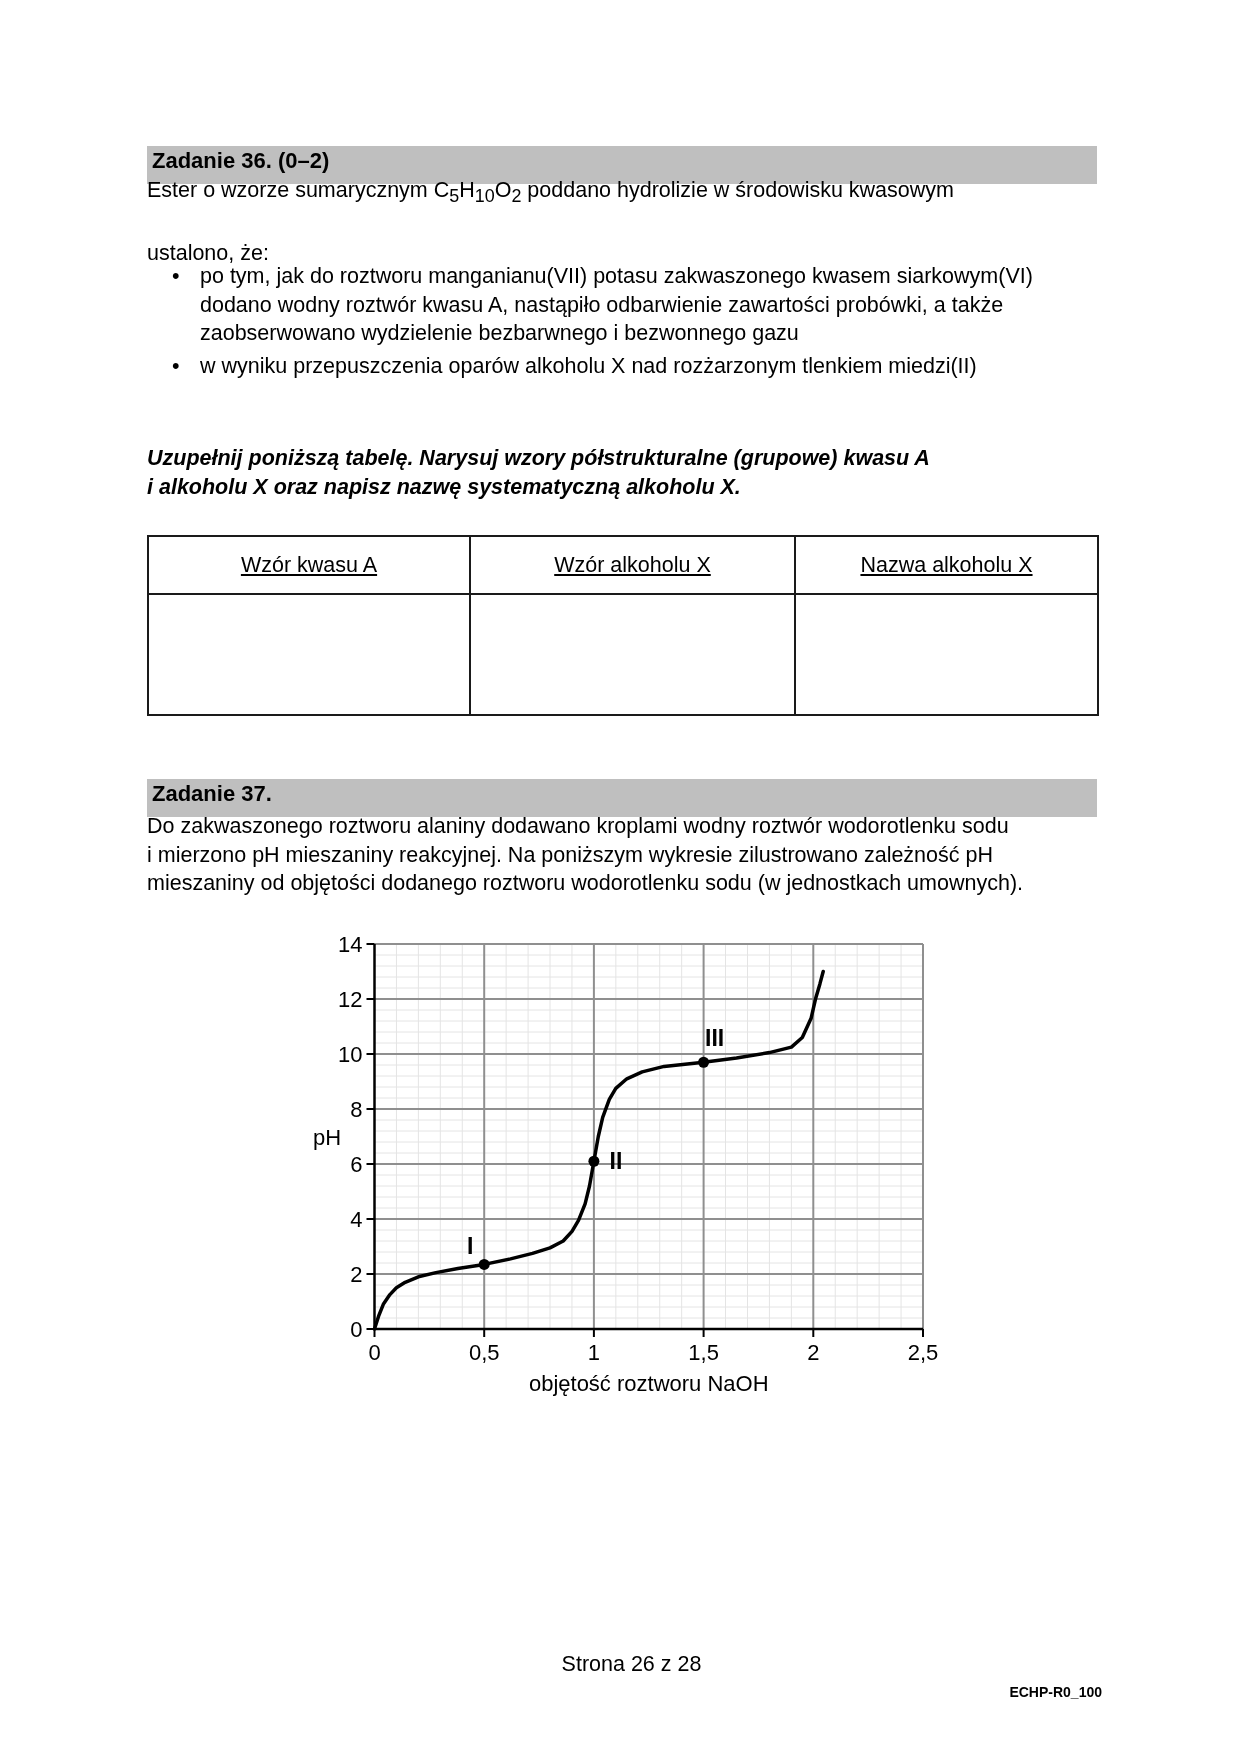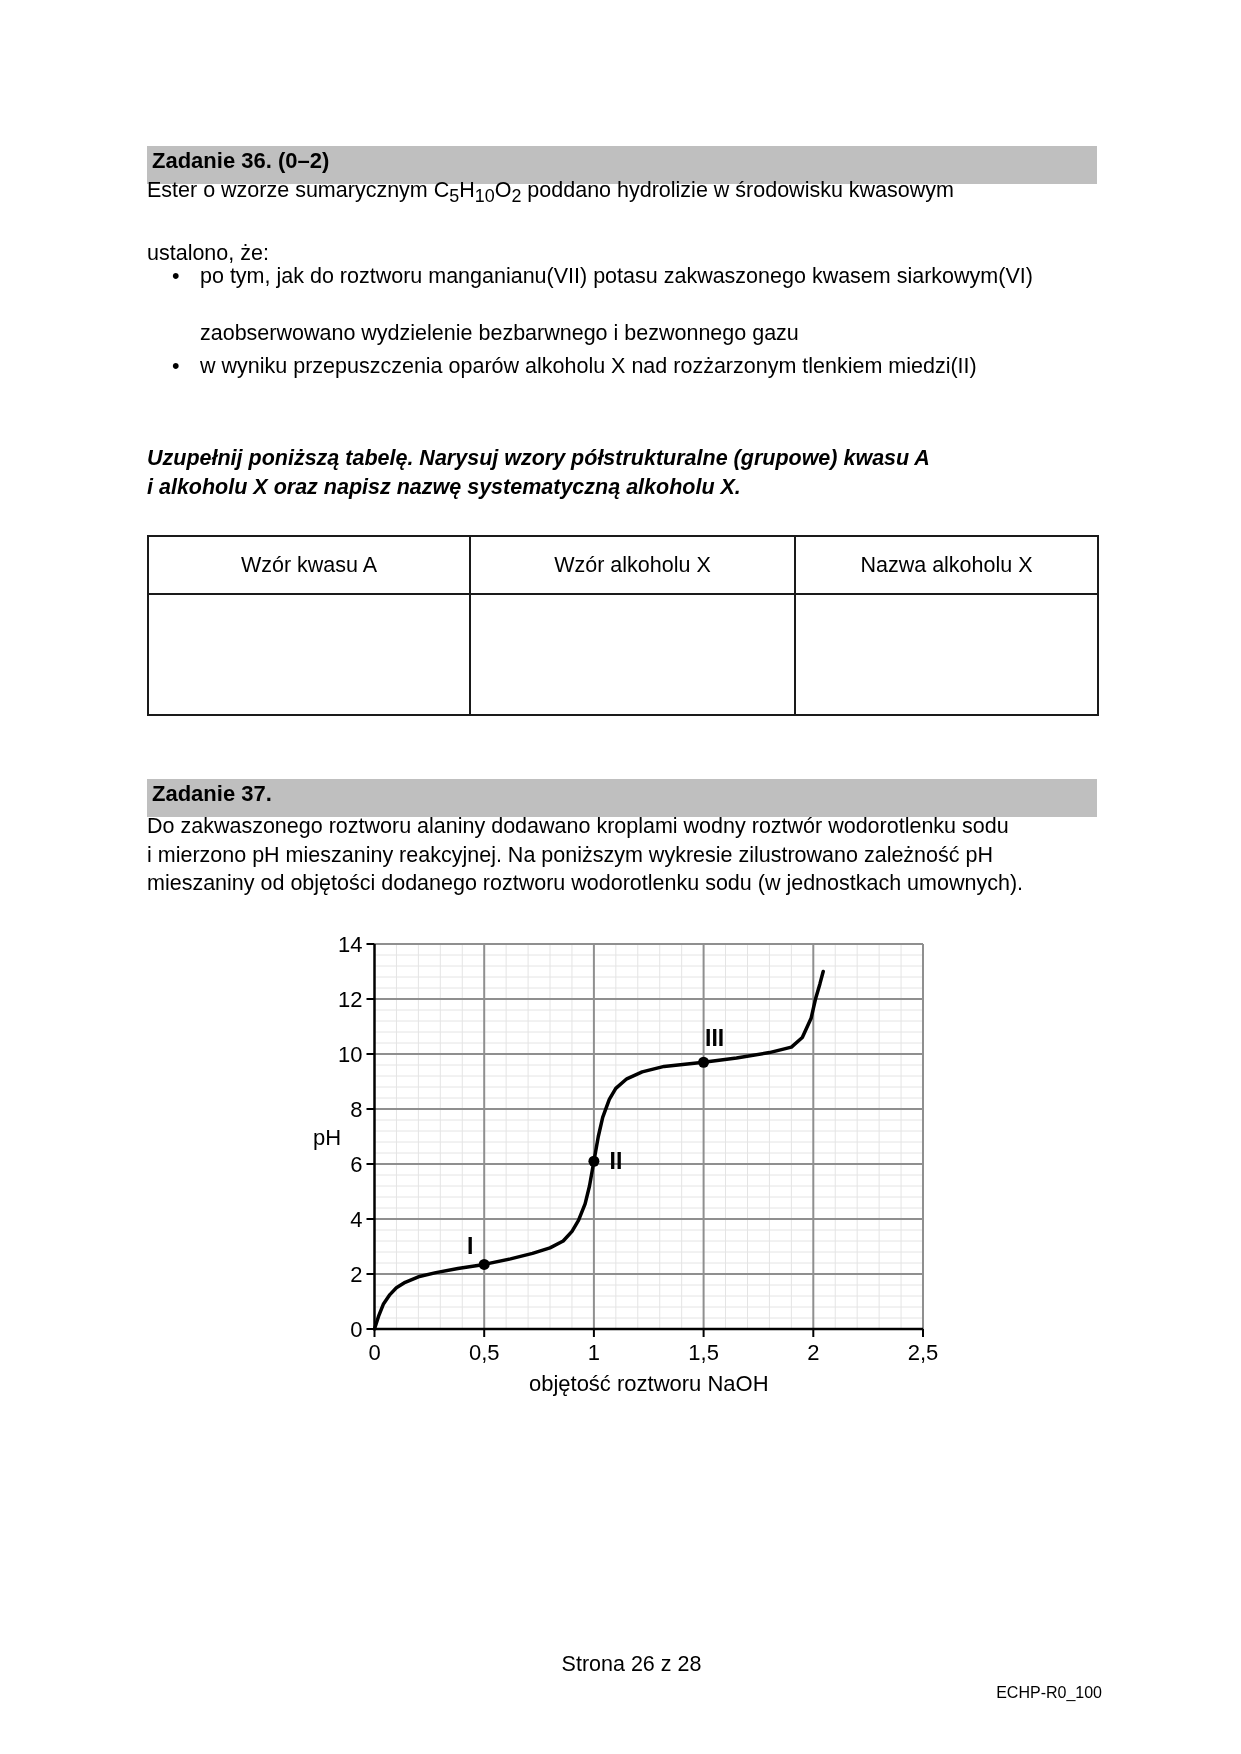--- a/index.html
+++ b/index.html
@@ -23,44 +23,44 @@
   ul.bullets li .bullet-dot{
     position:absolute;left:25px;top:0;
   }
   table.answer-table{
     border-collapse:collapse;width:950px;table-layout:fixed;
   }
   table.answer-table th, table.answer-table td{
     border:2px solid #1a1a1a;font-size:21.5px;font-weight:normal;
     text-align:center;vertical-align:middle;padding:0;
   }
-  table.answer-table th{height:56px;}
+  table.answer-table th{height:56px;text-decoration:underline;}
   table.answer-table td{height:119px;}
   .footer-page{left:11px;width:1241px;text-align:center;font-size:21.5px;}
-  .footer-code{font-size:16px;font-weight:normal;}
+  .footer-code{font-size:14px;font-weight:bold;}
   svg text{font-family:"Liberation Sans","DejaVu Sans",sans-serif;}
 </style>
 </head>
 <body>
 
 <div class="abs col taskbar" style="top:146px;">
   <span>Zadanie 36. (0–2)</span>
 </div>
 
 <p class="abs col para" style="top:176px;">
   <span>Ester o wzorze sumarycznym </span><span><span>C</span><sub>5</sub><span>H</span><sub>10</sub><span>O</span><sub>2</sub></span><span> poddano hydrolizie w środowisku kwasowym</span><br>
   <br>
   <span>ustalono, że:</span>
 </p>
 
 <ul class="abs col bullets" style="top:262px;">
   <li>
     <span class="bullet-dot">•</span>
     <span>po tym, jak do roztworu manganianu(VII) potasu zakwaszonego kwasem siarkowym(VI)</span><br>
-    <br>
+    <span>dodano wodny roztwór kwasu A, nastąpiło odbarwienie zawartości probówki, a także</span><br>
     <span>zaobserwowano wydzielenie bezbarwnego i bezwonnego gazu</span>
   </li>
   <li>
     <span class="bullet-dot">•</span>
     <span>w wyniku przepuszczenia oparów alkoholu X nad rozżarzonym tlenkiem miedzi(II)</span><br>
   </li>
 </ul>
 
 <p class="abs col bold-para" style="top:444px;font-style:italic;">
   <span>Uzupełnij poniższą tabelę. Narysuj wzory półstrukturalne (grupowe) kwasu A</span><br>

